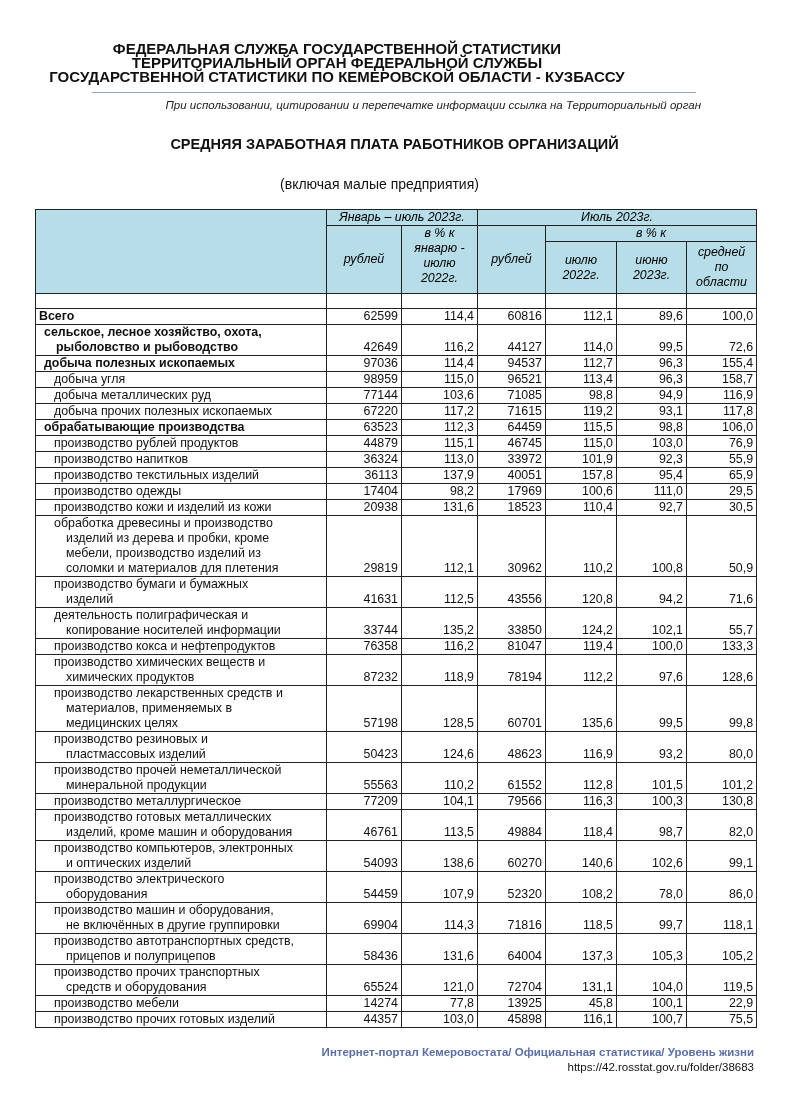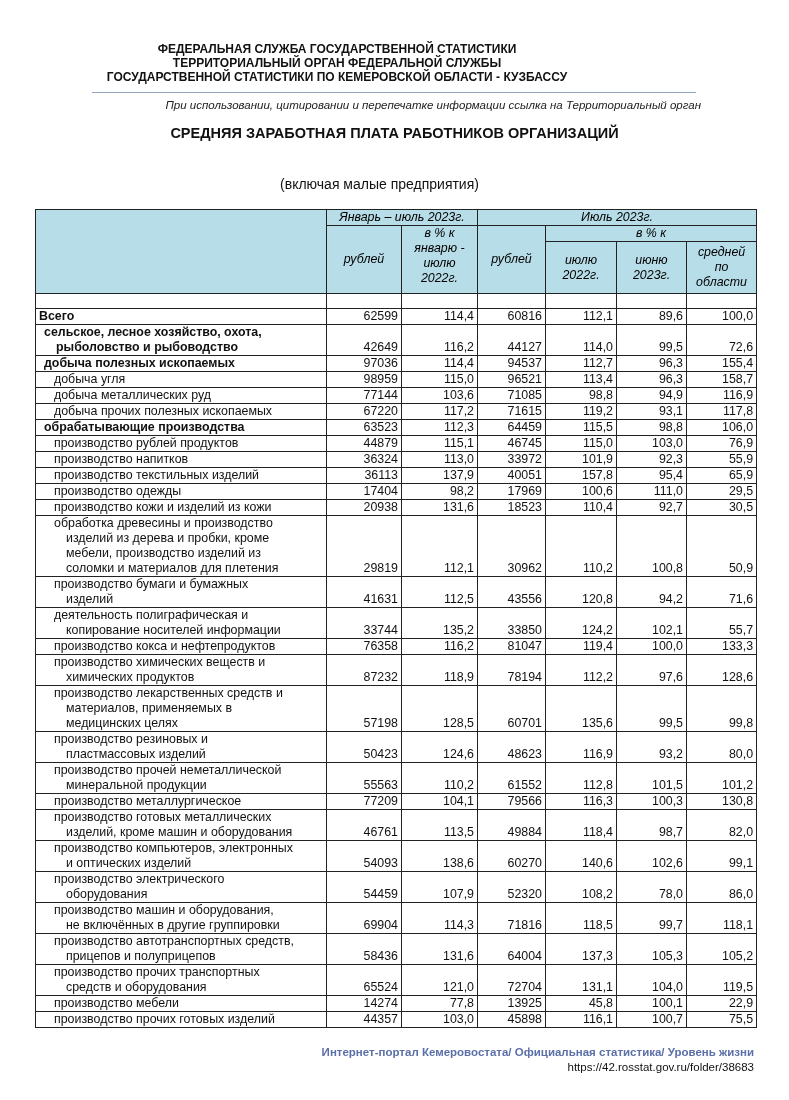--- a/index.html
+++ b/index.html
@@ -1,24 +1,24 @@
 <!DOCTYPE html>
 <html><head>
   <meta charset="utf-8">
   <style>
     html, body { margin: 0; padding: 0; background: #ffffff; }
     body { width: 789px; height: 1100px; position: relative; overflow: hidden;
            font-family: "Liberation Sans", sans-serif; color: #111; }
     .org { position: absolute; top: 42px; left: 0; width: 674px; text-align: center;
-           font-weight: bold; font-size: 12px; line-height: 14px; color: #111; }
+           font-weight: bold; font-size: 15px; line-height: 14px; color: #111; }
     .rule { position: absolute; top: 92px; left: 92px; width: 604px; height: 0;
             border-top: 1.5px solid #8fa6bd; }
     .notice { position: absolute; top: 98px; left: 0; width: 701px; text-align: right;
               font-style: italic; font-size: 11.5px; line-height: 15px; color: #222; }
-    .title { position: absolute; top: 125px; left: 0; width: 789px; text-align: center;
+    .title { position: absolute; top: 136px; left: 0; width: 789px; text-align: center;
              font-weight: bold; font-size: 14.5px; line-height: 17px; color: #111; }
     .subtitle { position: absolute; top: 176px; left: 0; width: 759px; text-align: center;
                 font-size: 14px; line-height: 17px; color: #111; }
     table.data { position: absolute; top: 209px; left: 35px; border-collapse: collapse;
                  table-layout: fixed; width: 721px; font-size: 12.4px; }
     table.data td, table.data th { border: 1px solid #222; padding: 0 3px; }
     table.data thead th { background: #b7dde8; font-weight: normal; font-style: italic;
                           text-align: center; line-height: 15px; color: #000000; }
     table.data th.grp { height: 14px; }
     table.data th.sub { height: 14px; }

